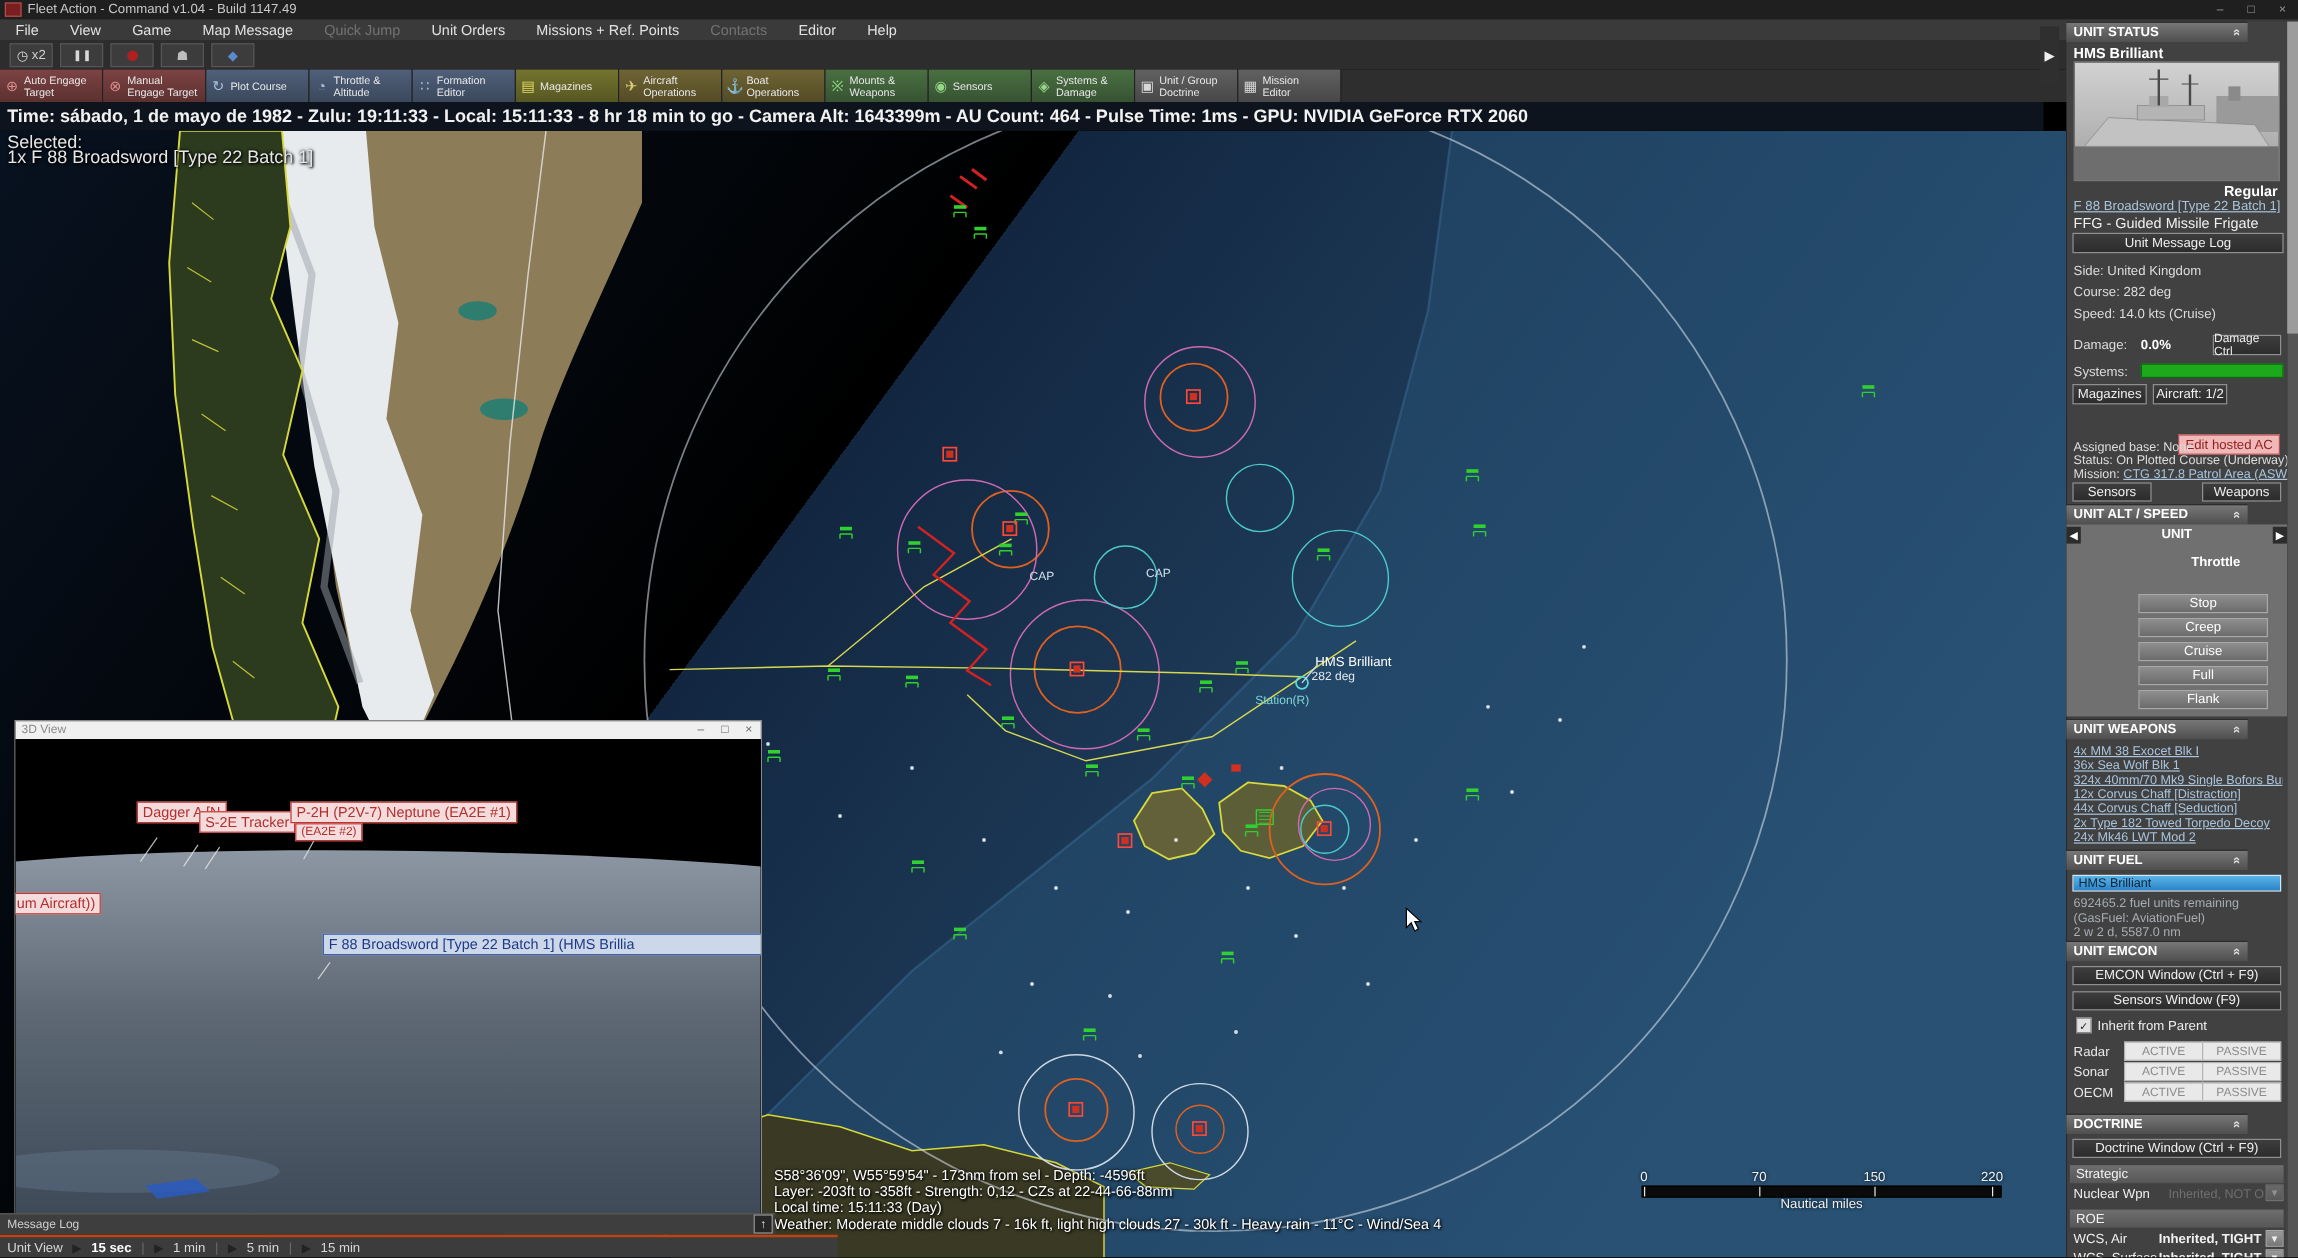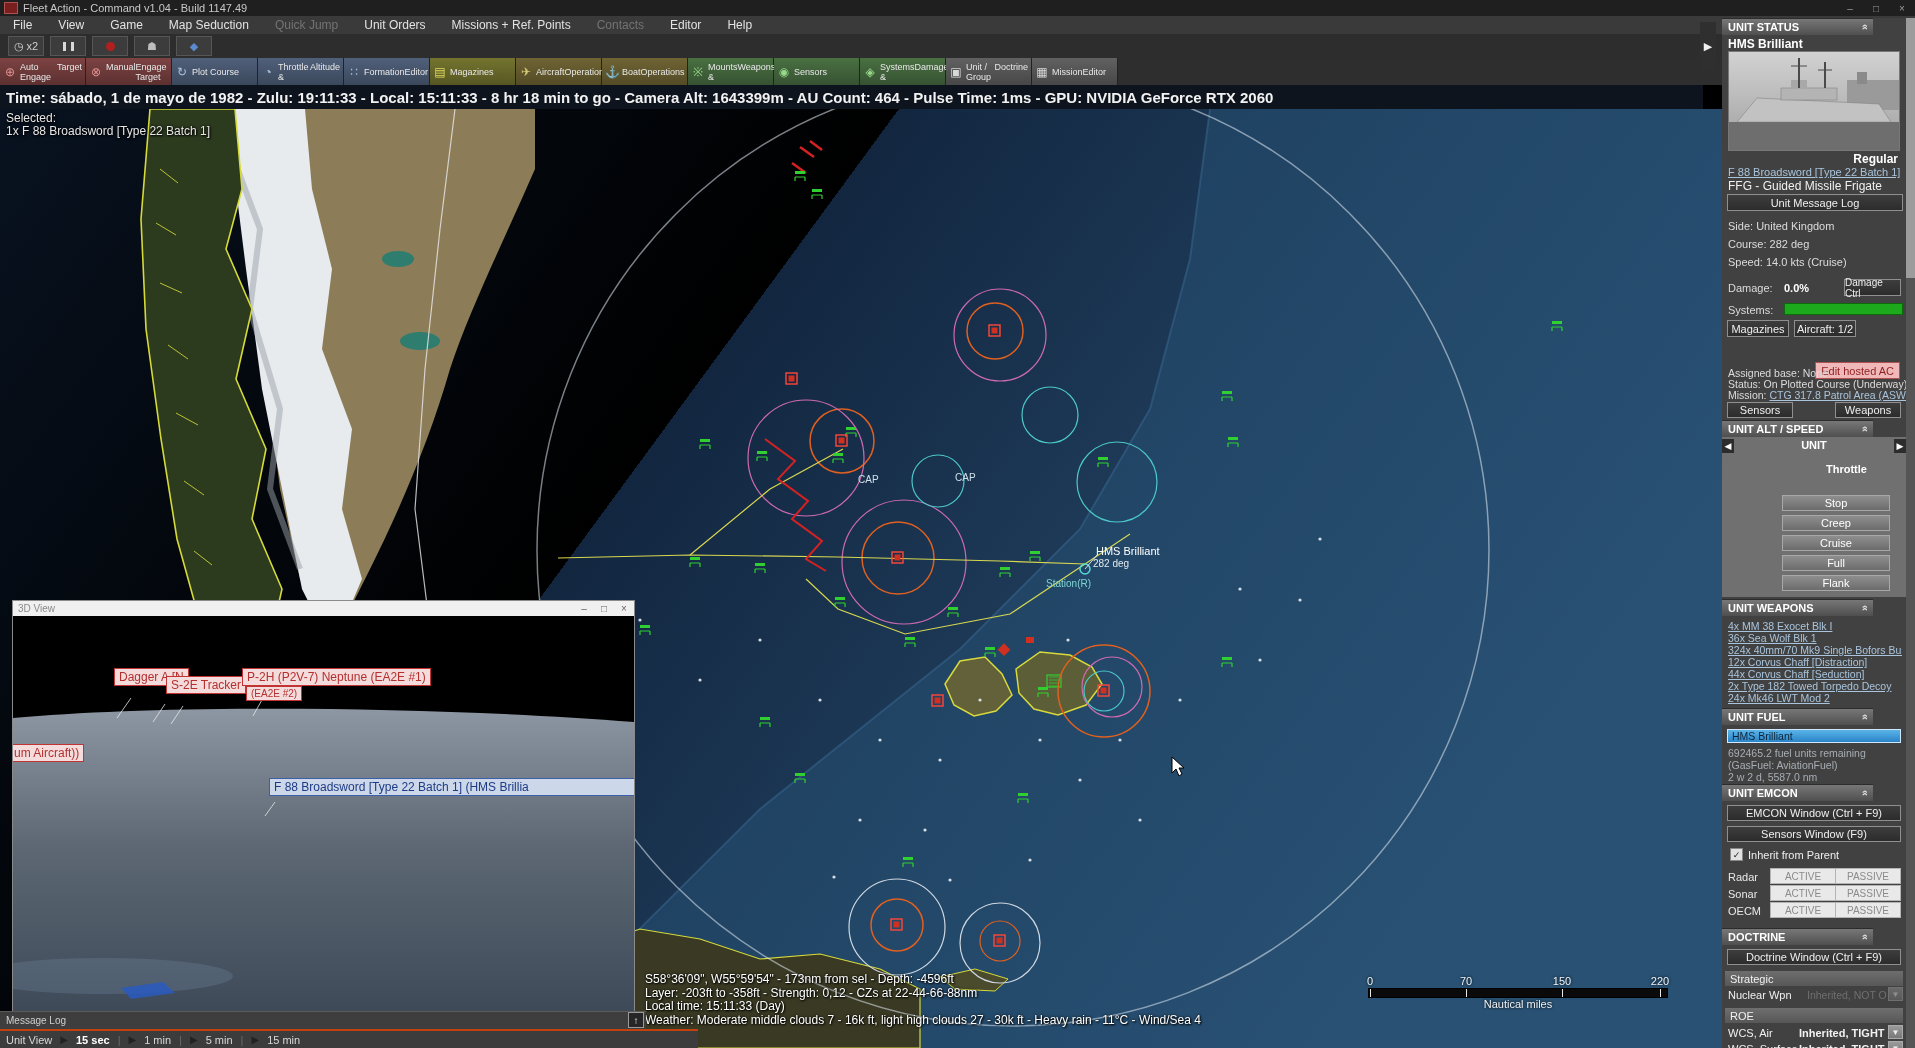--- a/index.html
+++ b/index.html
@@ -16,31 +16,31 @@
   .menu-item.disabled{color:#737373;}
   #quickbar{left:0;top:34px;width:1915px;height:24px;background:#2d2d2d;display:flex;align-items:center;gap:6px;padding-left:8px;box-sizing:border-box;}
   .qbtn{height:18px;min-width:26px;background:#3c3c3c;border:1px solid #565656;display:flex;align-items:center;justify-content:center;font-size:11px;color:#cfcfcf;gap:3px;padding:0 4px;}
   .qbtn .dot{width:9px;height:9px;border-radius:50%;background:#b02020;}
   .qbtn .pbar{display:inline-block;width:3px;height:9px;background:#d8d8d8;margin:0 1px;}
   .qbtn .pin{color:#5a8ad0;}
   
   #toolbar{left:0;top:58px;width:1915px;height:27px;background:#2e2e2e;display:flex;}
   .tbtn{width:86px;height:27px;box-sizing:border-box;border-right:1px solid #222;display:flex;align-items:center;padding:0 3px;gap:3px;color:#e8e8e8;}
   .tbtn .ticon{font-size:12px;width:14px;text-align:center;flex:none;}
-  .tbtn .tlabel{font-size:9px;line-height:10px;display:flex;flex-direction:row;justify-content:center;}
+  .tbtn .tlabel{font-size:9px;line-height:10px;display:flex;flex-direction:column;justify-content:center;}
   .tb-red{background:linear-gradient(#7d4343,#5c3030);} .tb-red .ticon{color:#e09090;}
   .tb-nav{background:linear-gradient(#50607a,#3b485c);} .tb-nav .ticon{color:#a8c2de;}
   .tb-mag{background:linear-gradient(#74742f,#565623);} .tb-mag .ticon{color:#e0dc60;}
   .tb-ops{background:linear-gradient(#6f6434,#534b26);} .tb-ops .ticon{color:#d8cc78;}
   .tb-grn{background:linear-gradient(#4a7042,#365232);} .tb-grn .ticon{color:#96d888;}
   .tb-gry{background:linear-gradient(#616161,#474747);} .tb-gry .ticon{color:#d8d8d8;}
   #timebar{left:0;top:85px;width:1703px;height:24px;background:#0e141d;display:flex;align-items:center;font-size:15px;font-weight:bold;color:#f2f2f2;padding-left:6px;box-sizing:border-box;white-space:nowrap;}
   
   #map{left:0;top:109px;width:1722px;height:939px;overflow:hidden;}
-  #selbox{left:6px;top:3px;font-size:12px;text-shadow:0 0 3px #000,1px 1px 2px #000;line-height:13px;}
+  #selbox{left:6px;top:3px;font-size:15px;text-shadow:0 0 3px #000,1px 1px 2px #000;line-height:13px;}
   #mapinfo{left:645px;top:864px;font-size:12px;line-height:13.5px;color:#fff;text-shadow:0 0 3px #000,1px 1px 2px #000;white-space:nowrap;}
   #scalebar{left:1368px;top:866px;width:300px;color:#eef2f6;text-shadow:0 0 3px #000;font-size:11px;}
   #scalebar .ticks{position:relative;height:13px;}
   #scalebar .ticks span{position:absolute;transform:translateX(-50%);}
   #scalebar .bar{height:8px;background:#0a0a0a;border:1px solid #000;position:relative;}
   #scalebar .bar i{position:absolute;top:0;width:1px;height:8px;background:#e8e8e8;}
   #scalebar .unit{text-align:center;margin-top:0;}
   
   #expandtab{left:1700px;top:22px;width:16px;height:48px;background:#2f2f2f;color:#f0f0f0;display:flex;align-items:center;justify-content:center;font-size:11px;}
   #sb-track{left:1906px;top:18px;width:9px;height:1030px;background:#555;}
@@ -88,21 +88,21 @@
     <span class="spacer"></span>
     <span class="winctl">–</span>
     <span class="winctl">□</span>
     <span class="winctl">×</span>
   </div>
 
   <div id="menubar" class="abs">
     <span class="menu-item">File</span>
     <span class="menu-item">View</span>
     <span class="menu-item">Game</span>
-    <span class="menu-item">Map Seduction</span>
+    <span class="menu-item">Map Message</span>
     <span class="menu-item disabled">Quick Jump</span>
     <span class="menu-item">Unit Orders</span>
     <span class="menu-item">Missions + Ref. Points</span>
     <span class="menu-item disabled">Contacts</span>
     <span class="menu-item">Editor</span>
     <span class="menu-item">Help</span>
   </div>
 
   <div id="quickbar" class="abs">
     <div class="qbtn">

